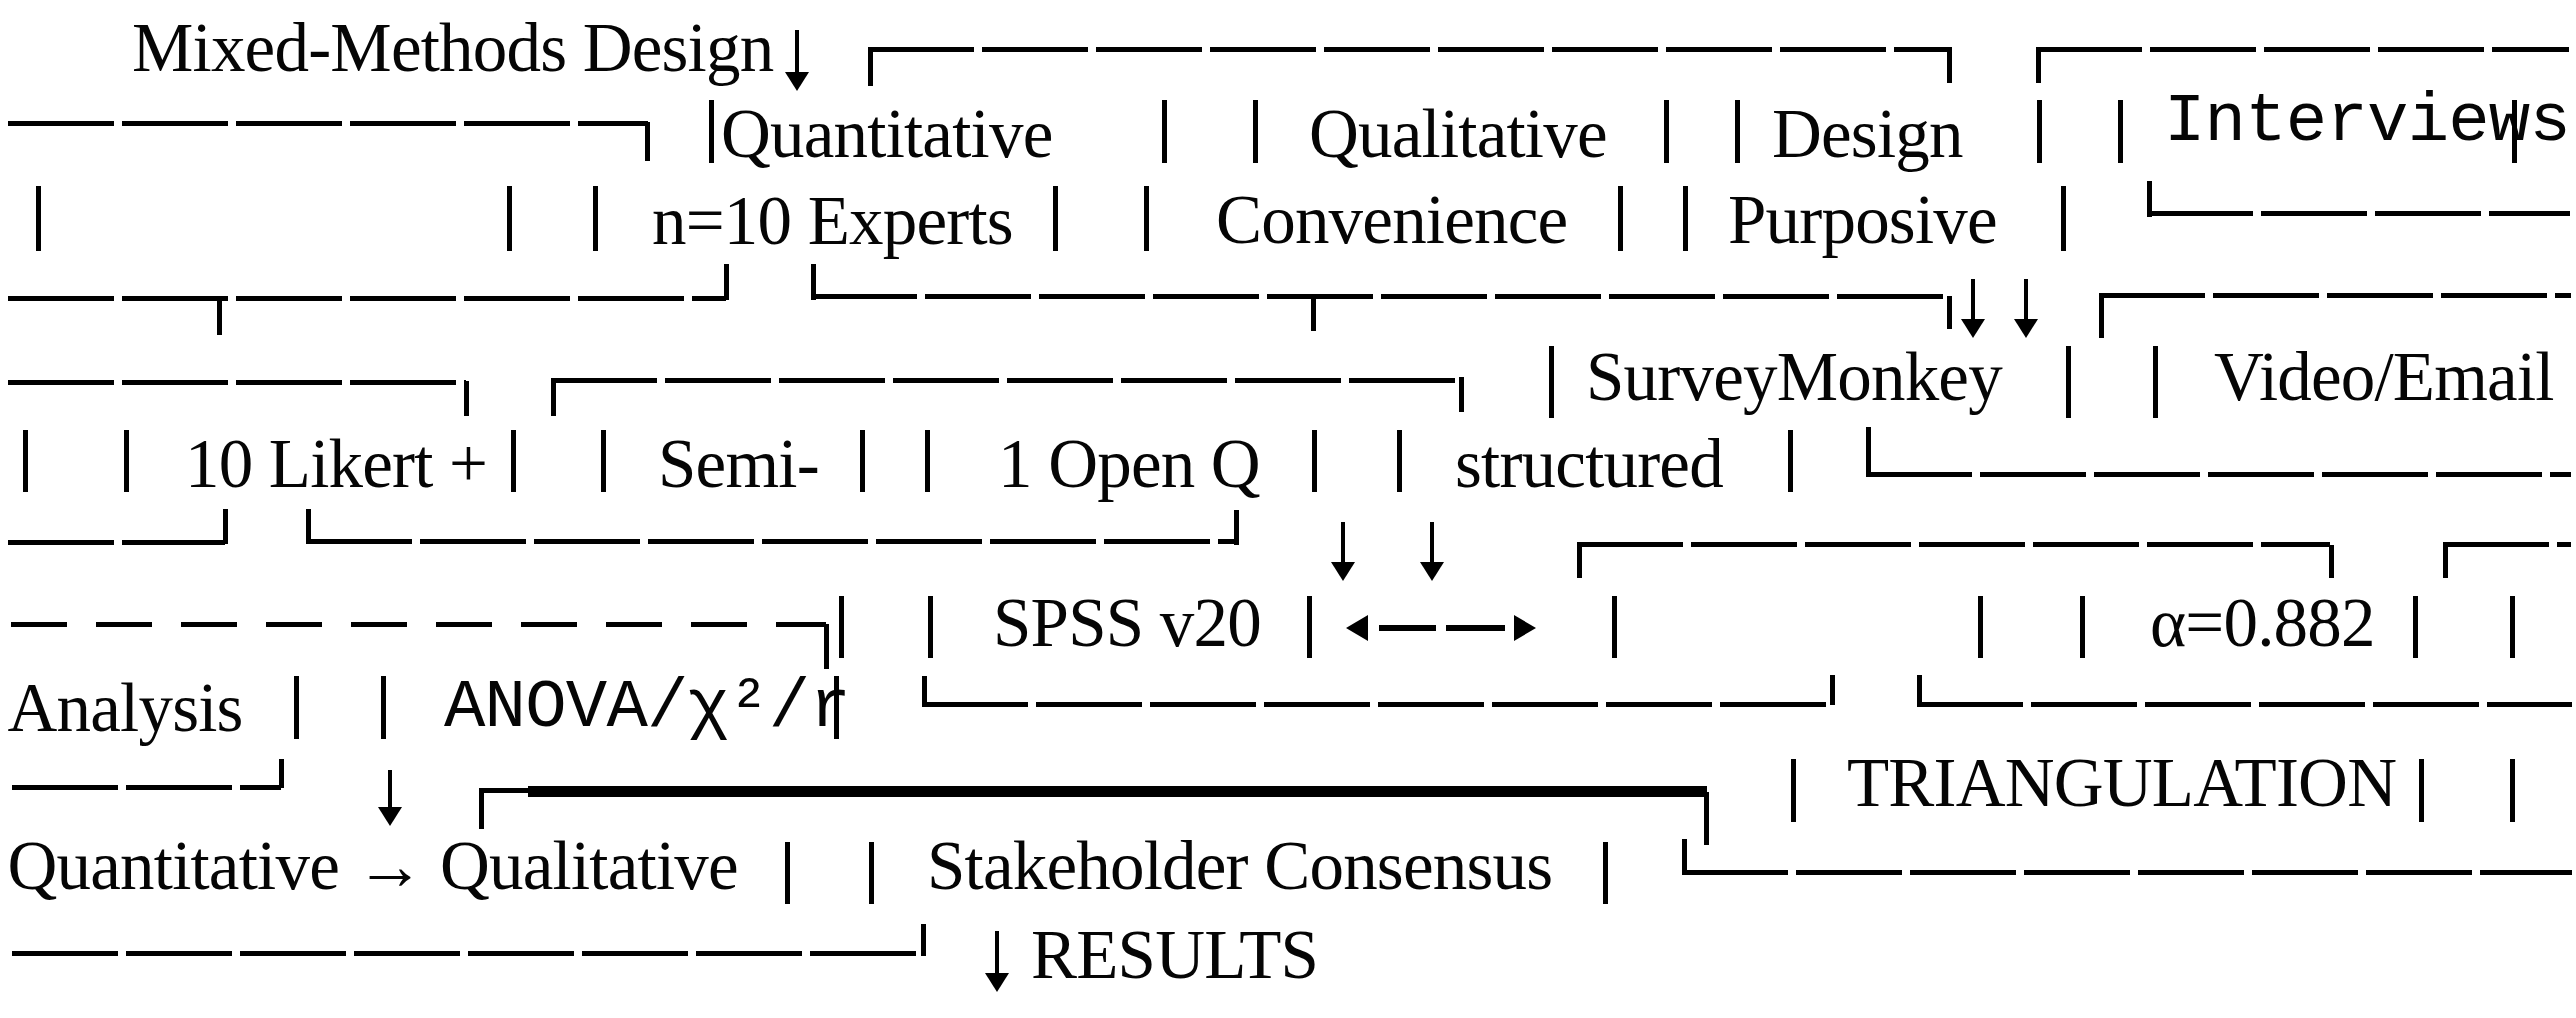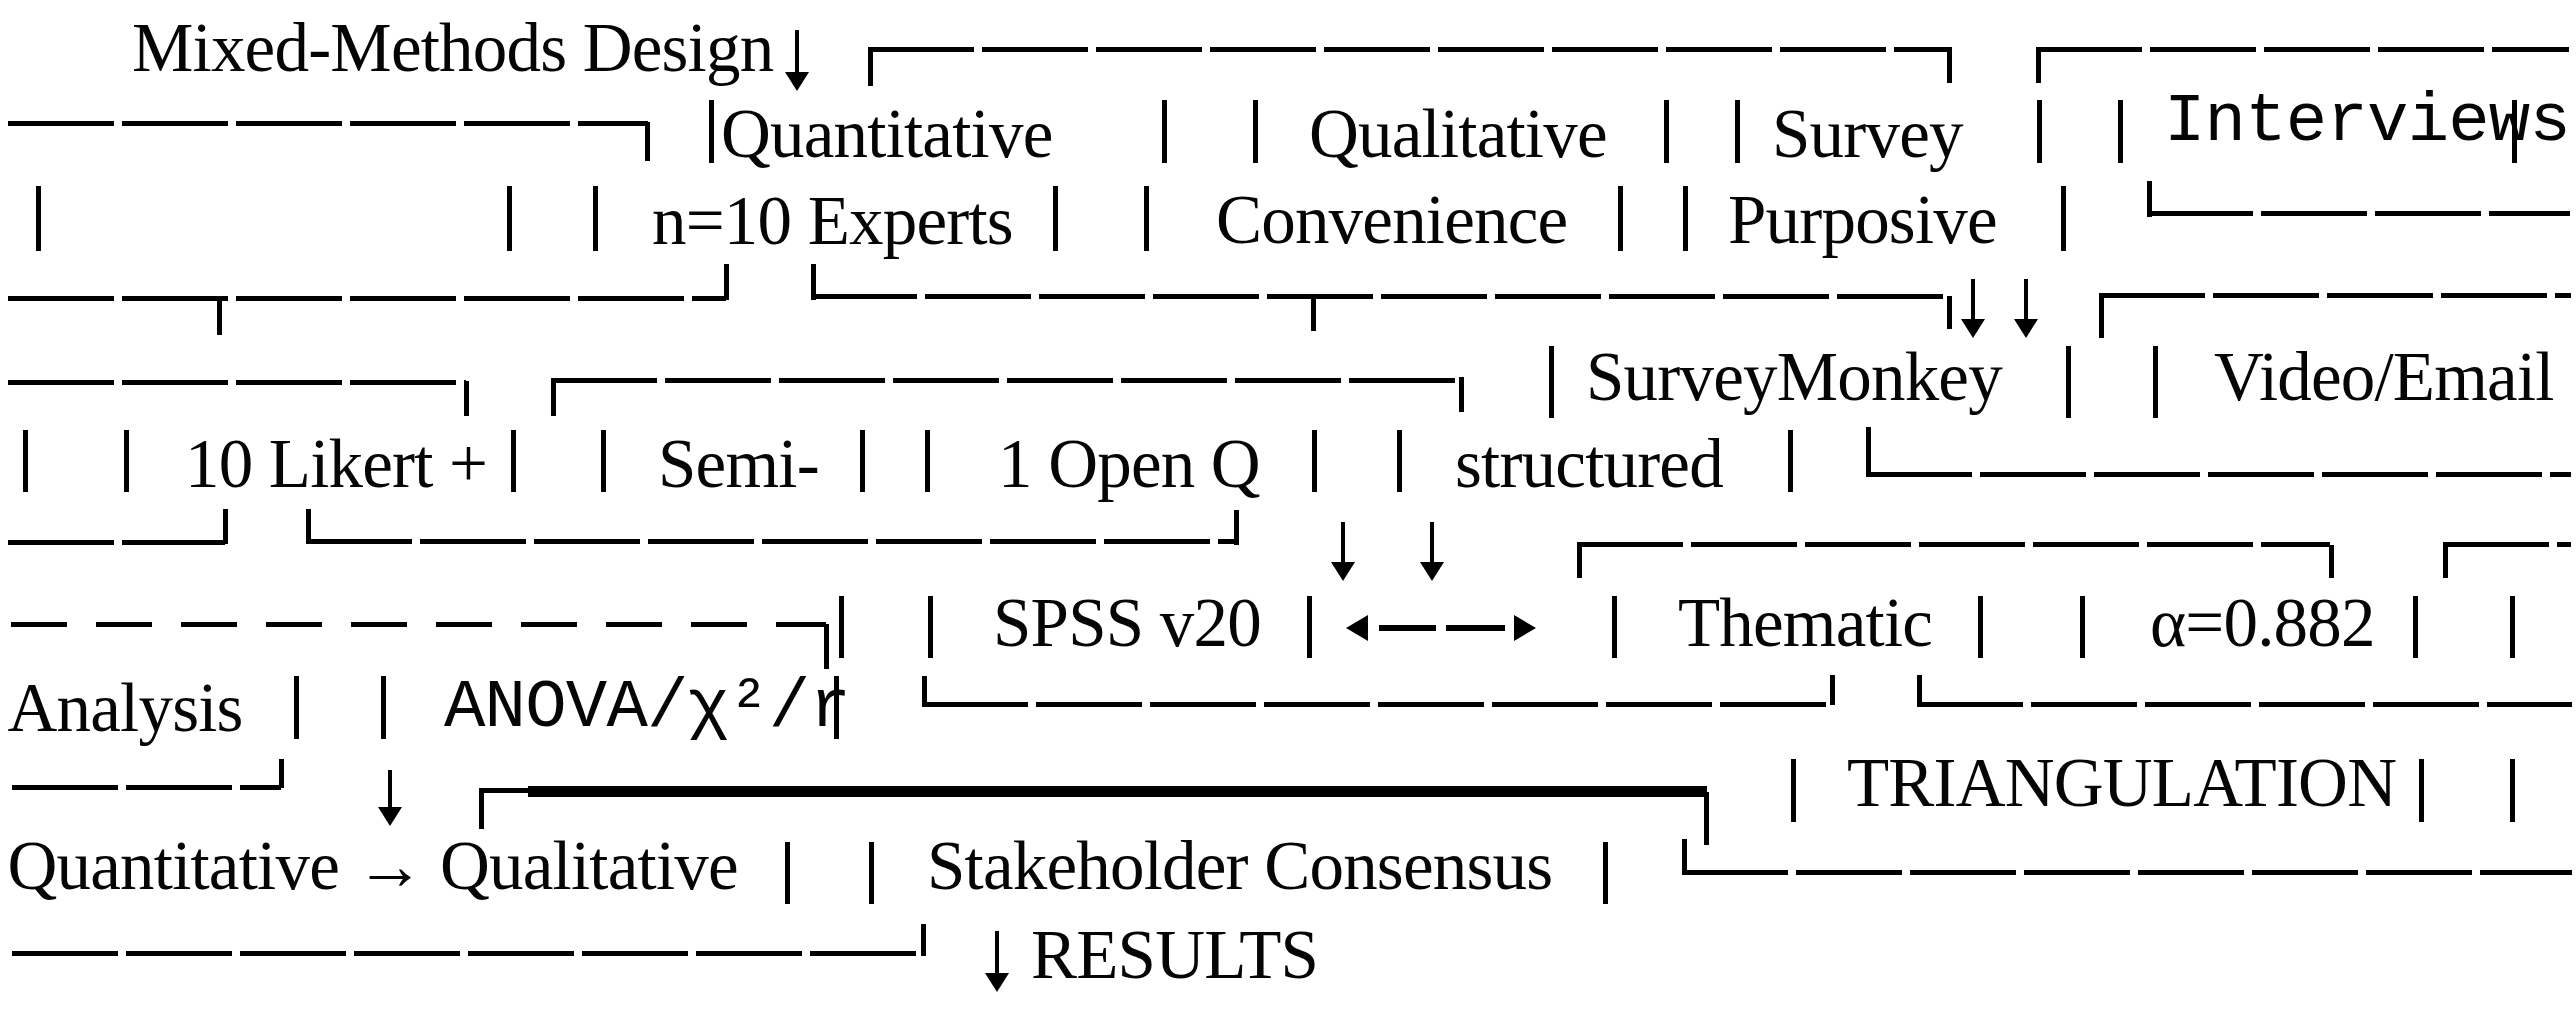--- a/index.html
+++ b/index.html
@@ -23,33 +23,32 @@
   .dblarrow .dash1{left:33px;width:57px;}
   .dblarrow .dash2{left:100px;width:59px;}
 </style>
 </head>
 <body>
 
 <div id="stage">
     <div class="lbl" style="left: 132px; top: 14.3px;">Mixed-Methods Design</div>
     <div class="lbl" style="left: 721px; top: 100px;">Quantitative</div>
     <div class="lbl" style="left: 1309px; top: 100px;">Qualitative</div>
-    <div class="lbl" style="left: 1772px; top: 100px;">Survey</div>
+    <div class="lbl" style="left: 1772px; top: 100px;">Design</div>
     <div class="lbl" style="left: 2164px; top: 88px; font-family: Liberation Mono, monospace;">Interviews</div>
     <div class="lbl" style="left: 652px; top: 187px;">n=10 Experts</div>
     <div class="lbl" style="left: 1216px; top: 186px;">Convenience</div>
     <div class="lbl" style="left: 1728px; top: 186px;">Purposive</div>
     <div class="lbl" style="left: 1586px; top: 343px;">SurveyMonkey</div>
     <div class="lbl" style="left: 2214px; top: 343px;">Video/Email</div>
     <div class="lbl" style="left: 185px; top: 430px;">10 Likert +</div>
     <div class="lbl" style="left: 658px; top: 430px;">Semi-</div>
     <div class="lbl" style="left: 998px; top: 430px;">1 Open Q</div>
     <div class="lbl" style="left: 1455px; top: 430px;">structured</div>
     <div class="lbl" style="left: 993px; top: 589px; text-align: right;">SPSS v20</div>
-    <div class="lbl" style="left: 1678px; top: 589px;">Thematic</div>
     <div class="lbl" style="left: 2150px; top: 589px;">α=0.882</div>
     <div class="lbl" style="left: 7.5px; top: 674px;">Analysis</div>
     <div class="lbl" style="left: 444px; top: 674px; font-family: Liberation Mono, monospace;">ANOVA/χ²/r</div>
     <div class="lbl" style="left: 1847px; top: 749px;">TRIANGULATION</div>
     <div class="lbl" style="left: 7.5px; top: 832px;">Quantitative → Qualitative</div>
     <div class="lbl" style="left: 927px; top: 832px;">Stakeholder Consensus</div>
     <div class="lbl" style="left: 1031px; top: 921px;">RESULTS</div>
     <div class="vline" style="left: 709px; top: 100px; height: 63px;"></div>
     <div class="vline" style="left: 1162px; top: 100px; height: 63px;"></div>
     <div class="vline" style="left: 1253px; top: 100px; height: 63px;"></div>

